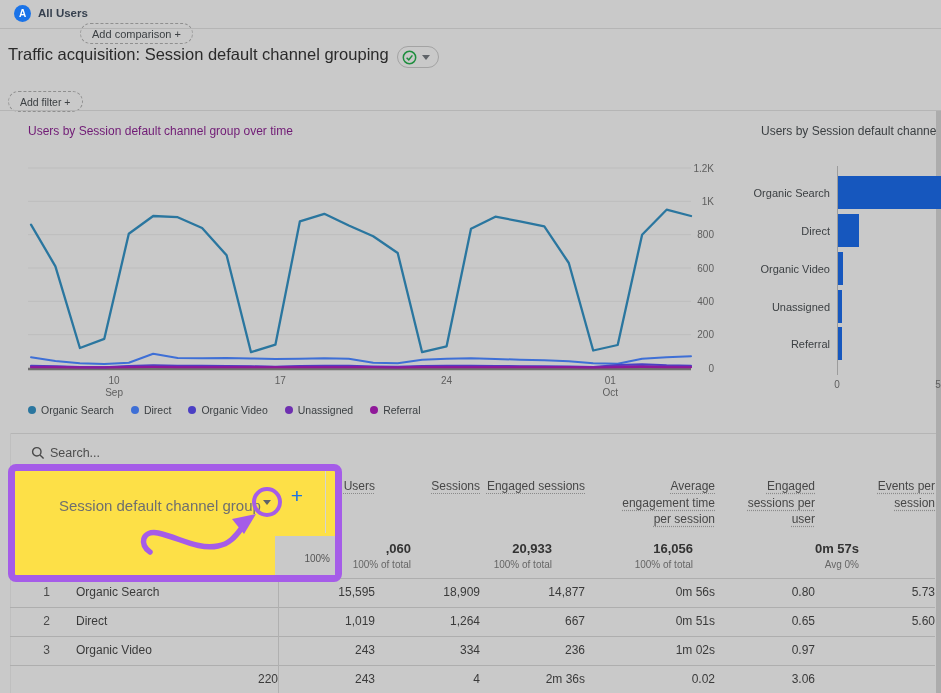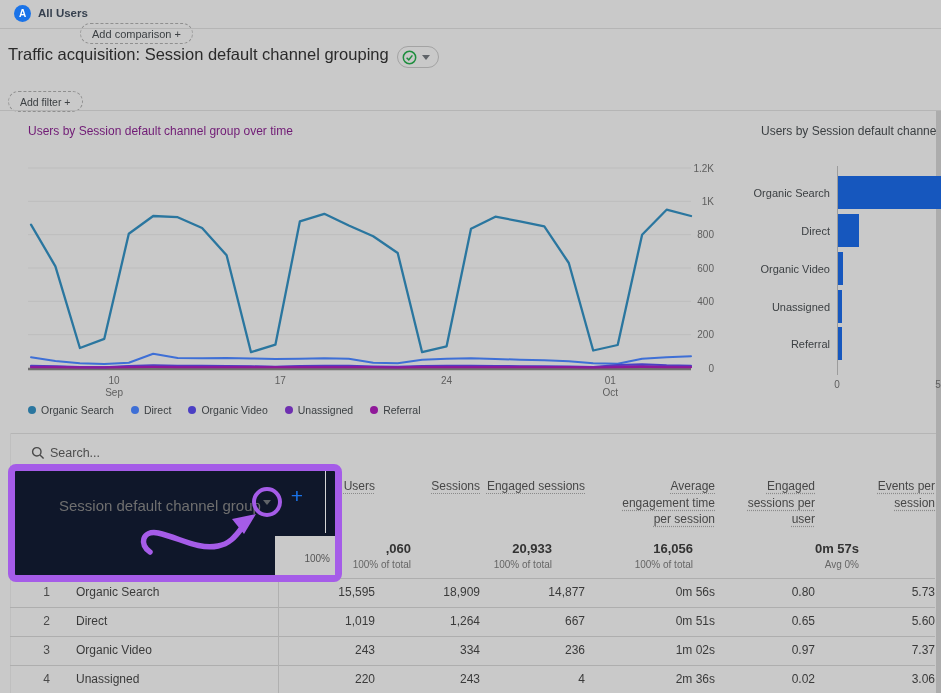--- a/index.html
+++ b/index.html
@@ -63,21 +63,21 @@
   .ts{font-size:10px;color:#666;line-height:12px;margin-top:3px;}
   .tr{height:28px;border-top:1px solid #aeaeae;line-height:27px;font-size:12px;color:#3a3a3a;}
   .tr:last-child{border-bottom:1px solid #aeaeae;}
   .rank{display:inline-block;width:40px;text-align:right;color:#4a4a4a;}
   .chan{margin-left:26px;}
   .td-val{text-align:right;}
   #col-sep{position:absolute;left:278px;top:540px;width:1px;height:153px;background:#b0b0b0;}
 
   
   #overlay{position:absolute;left:8px;top:464px;width:334px;height:118px;box-sizing:border-box;
-           border:7px solid #a55ce8;border-radius:8px;background:#0f172a;z-index:50;}
+           border:7px solid #a55ce8;border-radius:8px;background:#fde047;z-index:50;}
   .ov-label{position:absolute;left:44px;top:26px;font-size:15px;color:#6f6f6f;white-space:nowrap;}
   .ov-circle{position:absolute;left:237px;top:16px;width:30px;height:30px;border:4px solid #a55ce8;
              border-radius:50%;box-sizing:border-box;display:flex;align-items:center;justify-content:center;cursor:pointer;}
   .ov-plus{position:absolute;left:272px;top:10px;width:20px;line-height:30px;text-align:center;
            font-size:21px;color:#1a73e8;cursor:pointer;}
   .ov-vline{position:absolute;left:310px;top:0;width:1px;height:62px;background:#d4d4d4;}
   .ov-patch{position:absolute;left:260px;top:65px;width:60px;height:39px;background:#c9c9c9;}
   .ov-patch span{position:absolute;right:5px;top:17px;font-size:10px;color:#565656;}
   #annot-arrow{position:absolute;left:130px;top:500px;z-index:55;}
 
@@ -238,24 +238,22 @@
           <div class="td-val">0.65</div>
           <div class="td-val">5.60</div>
         </div>
         <div class="tr tgrid">
           <div class="td-dim"><span class="rank">3</span><span class="chan">Organic Video</span></div>
           <div class="td-val">243</div>
           <div class="td-val">334</div>
           <div class="td-val">236</div>
           <div class="td-val">1m 02s</div>
           <div class="td-val">0.97</div>
-          <div class="td-val">7.37</div>
-        </div>
-        <div class="tr tgrid">
-          <div class="td-dim"><span class="rank">4</span><span class="chan">Unassigned</span></div>
+        </div>
+        <div class="tr tgrid">
           <div class="td-val">220</div>
           <div class="td-val">243</div>
           <div class="td-val">4</div>
           <div class="td-val">2m 36s</div>
           <div class="td-val">0.02</div>
           <div class="td-val">3.06</div>
         </div>
       </div>
   </div>
   <div id="col-sep"></div>

